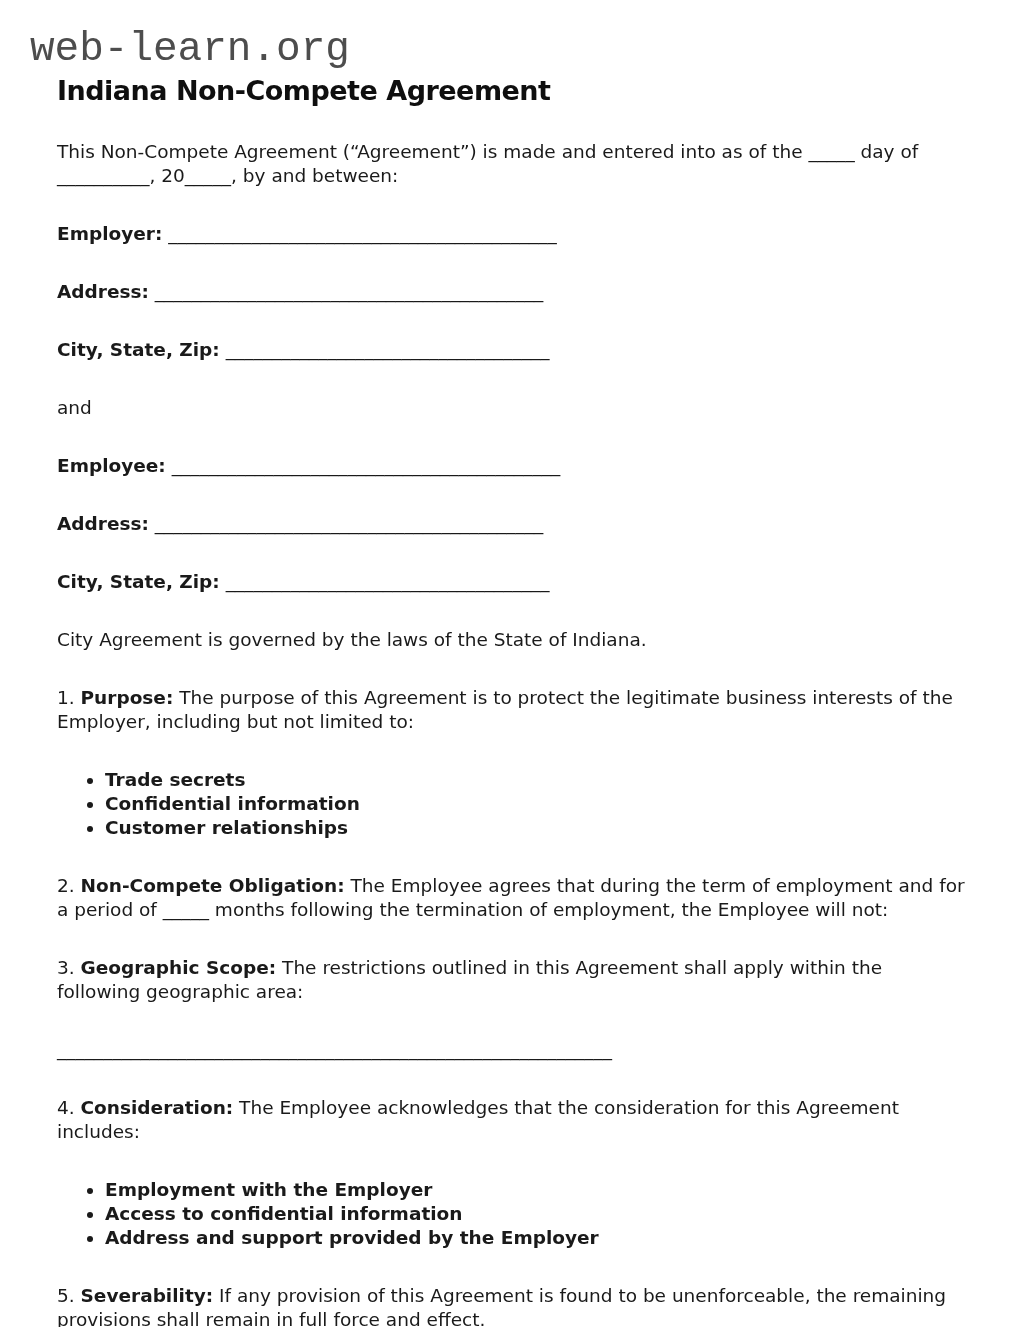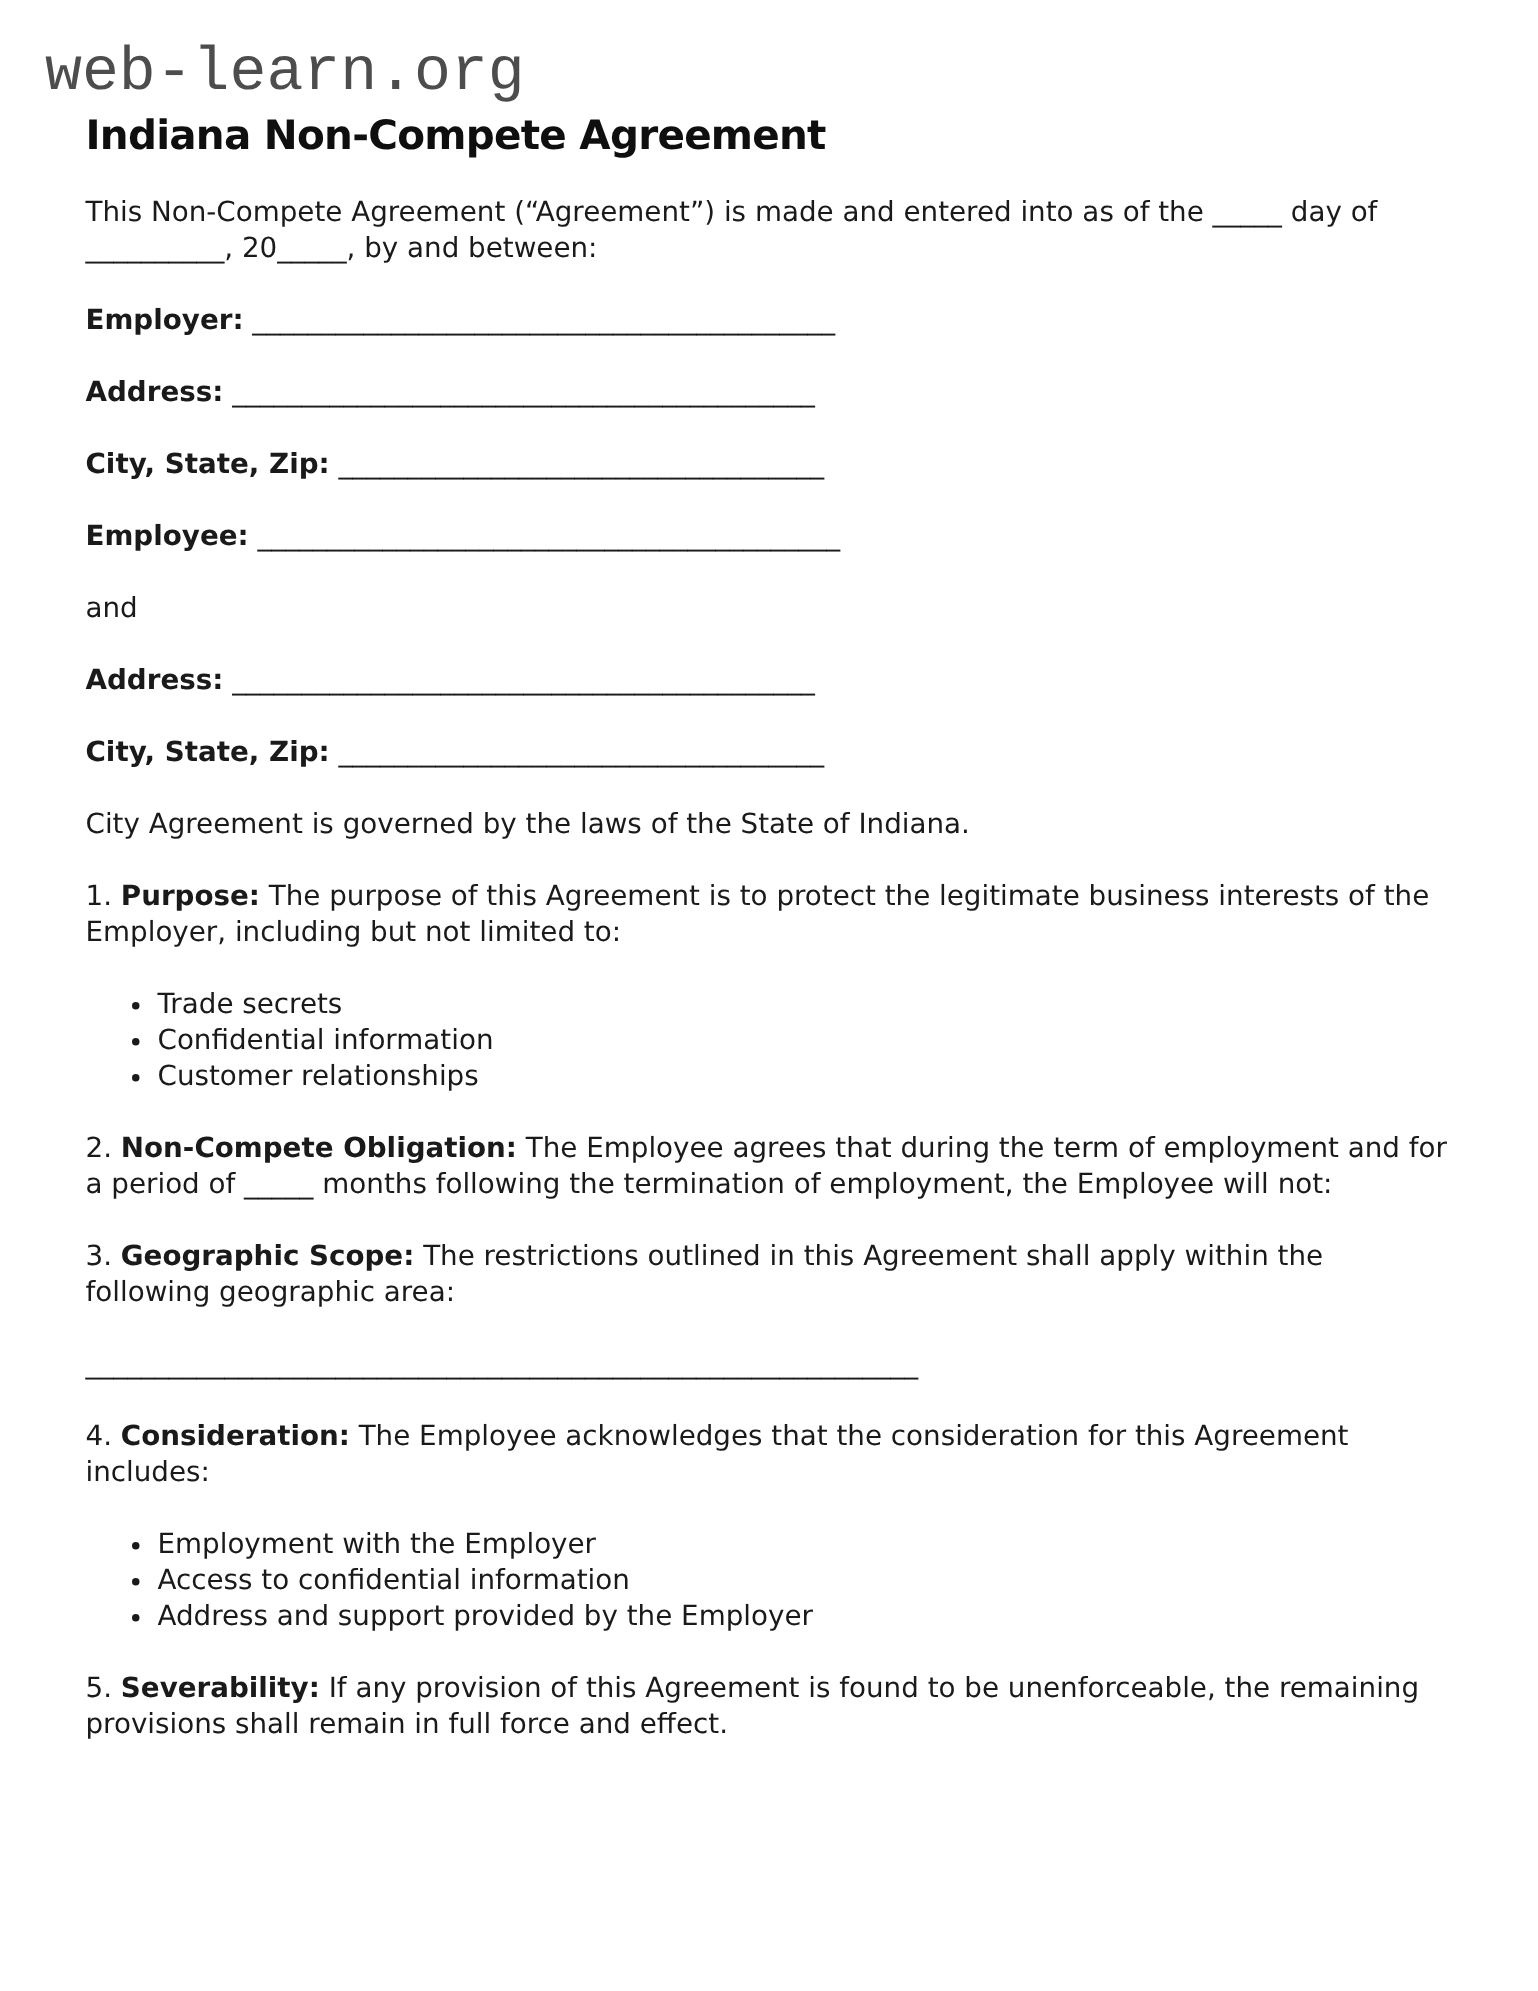--- a/index.html
+++ b/index.html
@@ -26,24 +26,24 @@
   }
   h1.doc-title {
     font-family: "DejaVu Sans", sans-serif;
     font-size: 27px;
     line-height: 1.15;
     letter-spacing: -0.5px;
     font-weight: bold;
     color: #0f0f0f;
     margin: 2px 0 24px 0;
   }
-  p { margin: 24px 0; }
+  p { margin: 34px 0; }
   .b { font-weight: bold; }
   .blank { white-space: nowrap; letter-spacing: 0; }
-  ul.bullets { margin: 20px 0; padding-left: 48px; list-style: disc; }
+  ul.bullets { margin: 20px 0; padding-left: 48px; list-style: disc; font-weight: bold; }
   ul.bullets li { margin: 0; padding: 0; }
   .geo-blank { white-space: nowrap; }
 </style>
 </head>
 <body>
 
 <div class="page">
 
   <div class="logo">web-learn.org</div>
 
@@ -59,26 +59,26 @@
   <p>
     <span class="b">Address:</span>
     <span class="blank">__________________________________________</span>
   </p>
 
   <p>
     <span class="b">City, State, Zip:</span>
     <span class="blank">___________________________________</span>
   </p>
 
+  <p>and</p>
+
   <p>
     <span class="b">Employee:</span>
     <span class="blank">__________________________________________</span>
   </p>
-
-  <p>and</p>
 
   <p>
     <span class="b">Address:</span>
     <span class="blank">__________________________________________</span>
   </p>
 
   <p>
     <span class="b">City, State, Zip:</span>
     <span class="blank">___________________________________</span>
   </p>

